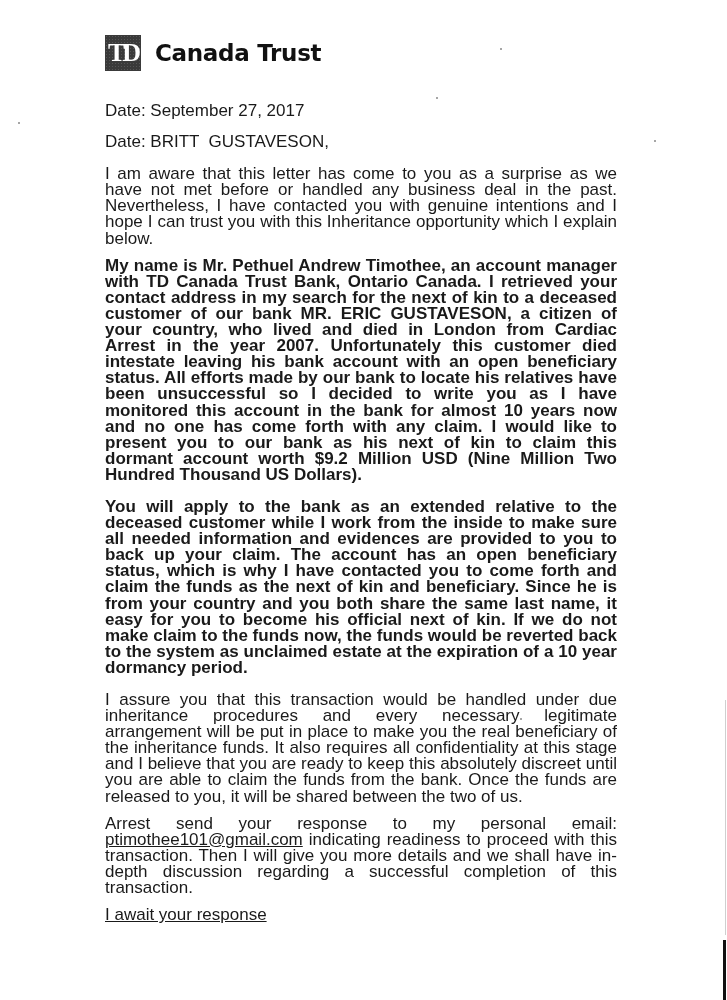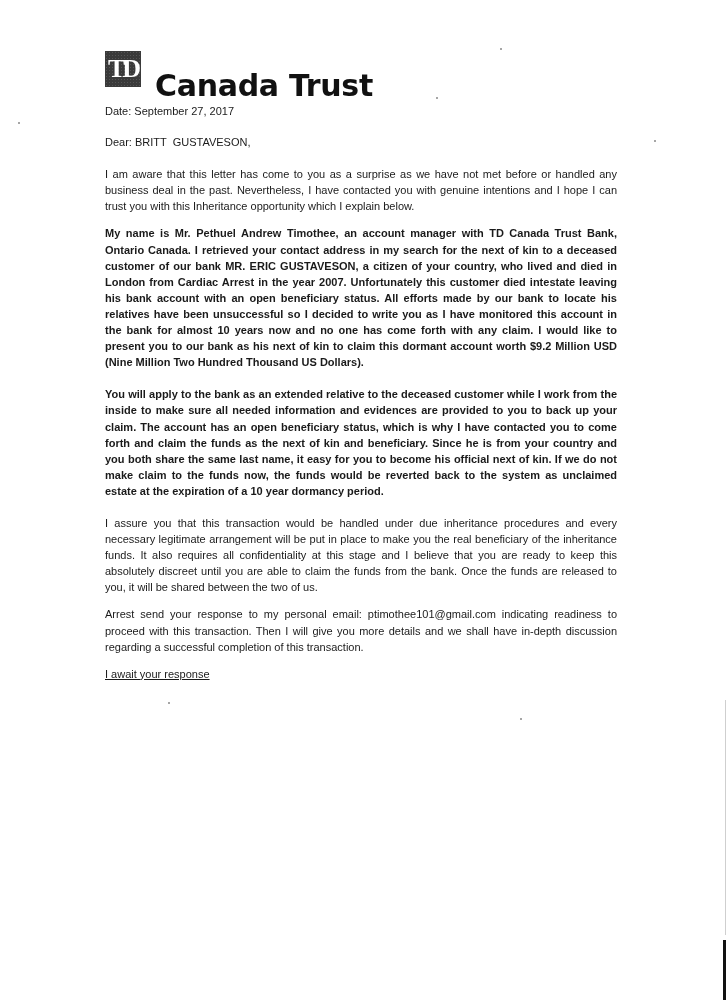--- a/index.html
+++ b/index.html
@@ -44,44 +44,44 @@
       font-family: "Liberation Serif", serif;
       font-weight: bold;
       font-size: 26px;
       color: #ffffff;
       letter-spacing: -3px;
       line-height: 1;
     }
     .brand-name {
       font-family: "DejaVu Sans", sans-serif;
       font-weight: bold;
-      font-size: 30px;
+      font-size: 23px;
       color: #111;
       letter-spacing: -0.3px;
-      margin-top: 33px;
     }
     .body-text {
       position: absolute;
       left: 105px;
       top: 103px;
       width: 512px;
-      font-size: 11px;
+      font-size: 17px;
       line-height: 16.1px;
       color: #1a1a1a;
     }
     .body-text p {
       margin: 0;
       text-align: justify;
     }
     .date-line { margin-bottom: 15px !important; }
     .salutation { margin-bottom: 16px !important; }
     .para { margin-bottom: 11px !important; }
     .para-gap-lg { margin-bottom: 16px !important; font-weight: bold; }
     .await { margin-bottom: 10px !important; text-decoration: underline; }
     .link {
+      text-decoration: underline;
       color: #1a1a1a;
     }
     .sig p { text-align: left; }
     .scan-bar {
       position: absolute;
       left: 723px;
       top: 940px;
       width: 3px;
       height: 60px;
       background: #111;
@@ -108,21 +108,21 @@
 
   <div class="letterhead">
     <div class="td-logo">
       <span>TD</span>
     </div>
     <div class="brand-name">Canada Trust</div>
   </div>
 
   <div class="body-text">
     <p class="date-line">Date: September 27, 2017</p>
-    <p class="salutation" style="white-space: pre;">Dear: BRITT  GUSTAVESON,</p>
+    <p class="salutation" style="white-space: pre;">Date: BRITT  GUSTAVESON,</p>
 
     <p class="para">I am aware that this letter has come to you as a surprise as we have not met before or handled any business deal in the past. Nevertheless, I have contacted you with genuine intentions and I hope I can trust you with this Inheritance opportunity which I explain below.</p>
     <p class="para-gap-lg">My name is Mr. Pethuel Andrew Timothee, an account manager with TD Canada Trust Bank, Ontario Canada. I retrieved your contact address in my search for the next of kin to a deceased customer of our bank MR. ERIC GUSTAVESON, a citizen of your country, who lived and died in London from Cardiac Arrest in the year 2007.  Unfortunately this customer died intestate leaving his bank account with an open beneficiary status. All efforts made by our bank to locate his relatives have been unsuccessful so I decided to write you as I have monitored this account in the bank for almost 10 years now and no one has come forth with any claim. I would like to present you to our bank as his next of kin to claim this dormant account worth $9.2 Million USD (Nine Million Two Hundred Thousand US Dollars).</p>
     <p class="para-gap-lg">You will apply to the bank as an extended relative to the deceased customer while I work from the inside to make sure all needed information and evidences are provided to you to back up your claim. The account has an open beneficiary status, which is why I have contacted you to come forth and claim the funds as the next of kin and beneficiary. Since he is from your country and you both share the same last name, it easy for you to become his official next of kin. If we do not make claim to the funds now, the funds would be reverted back to the system as unclaimed estate at the expiration of a 10 year dormancy period.</p>
     <p class="para">I assure you that this transaction would be handled under due inheritance procedures and every necessary legitimate arrangement will be put in place to make you the real beneficiary of the inheritance funds. It also requires all confidentiality at this stage and I believe that you are ready to keep this absolutely discreet until you are able to claim the funds from the bank. Once the funds are released to you, it will be shared between the two of us.</p>
 
     <p class="para">
       <span>Arrest send your response to my personal email: </span><span class="link">ptimothee101@gmail.com</span><span> indicating readiness to proceed with this transaction. Then I will give you more details and we shall have in-depth discussion regarding a successful completion of this transaction.</span>
     </p>
 

